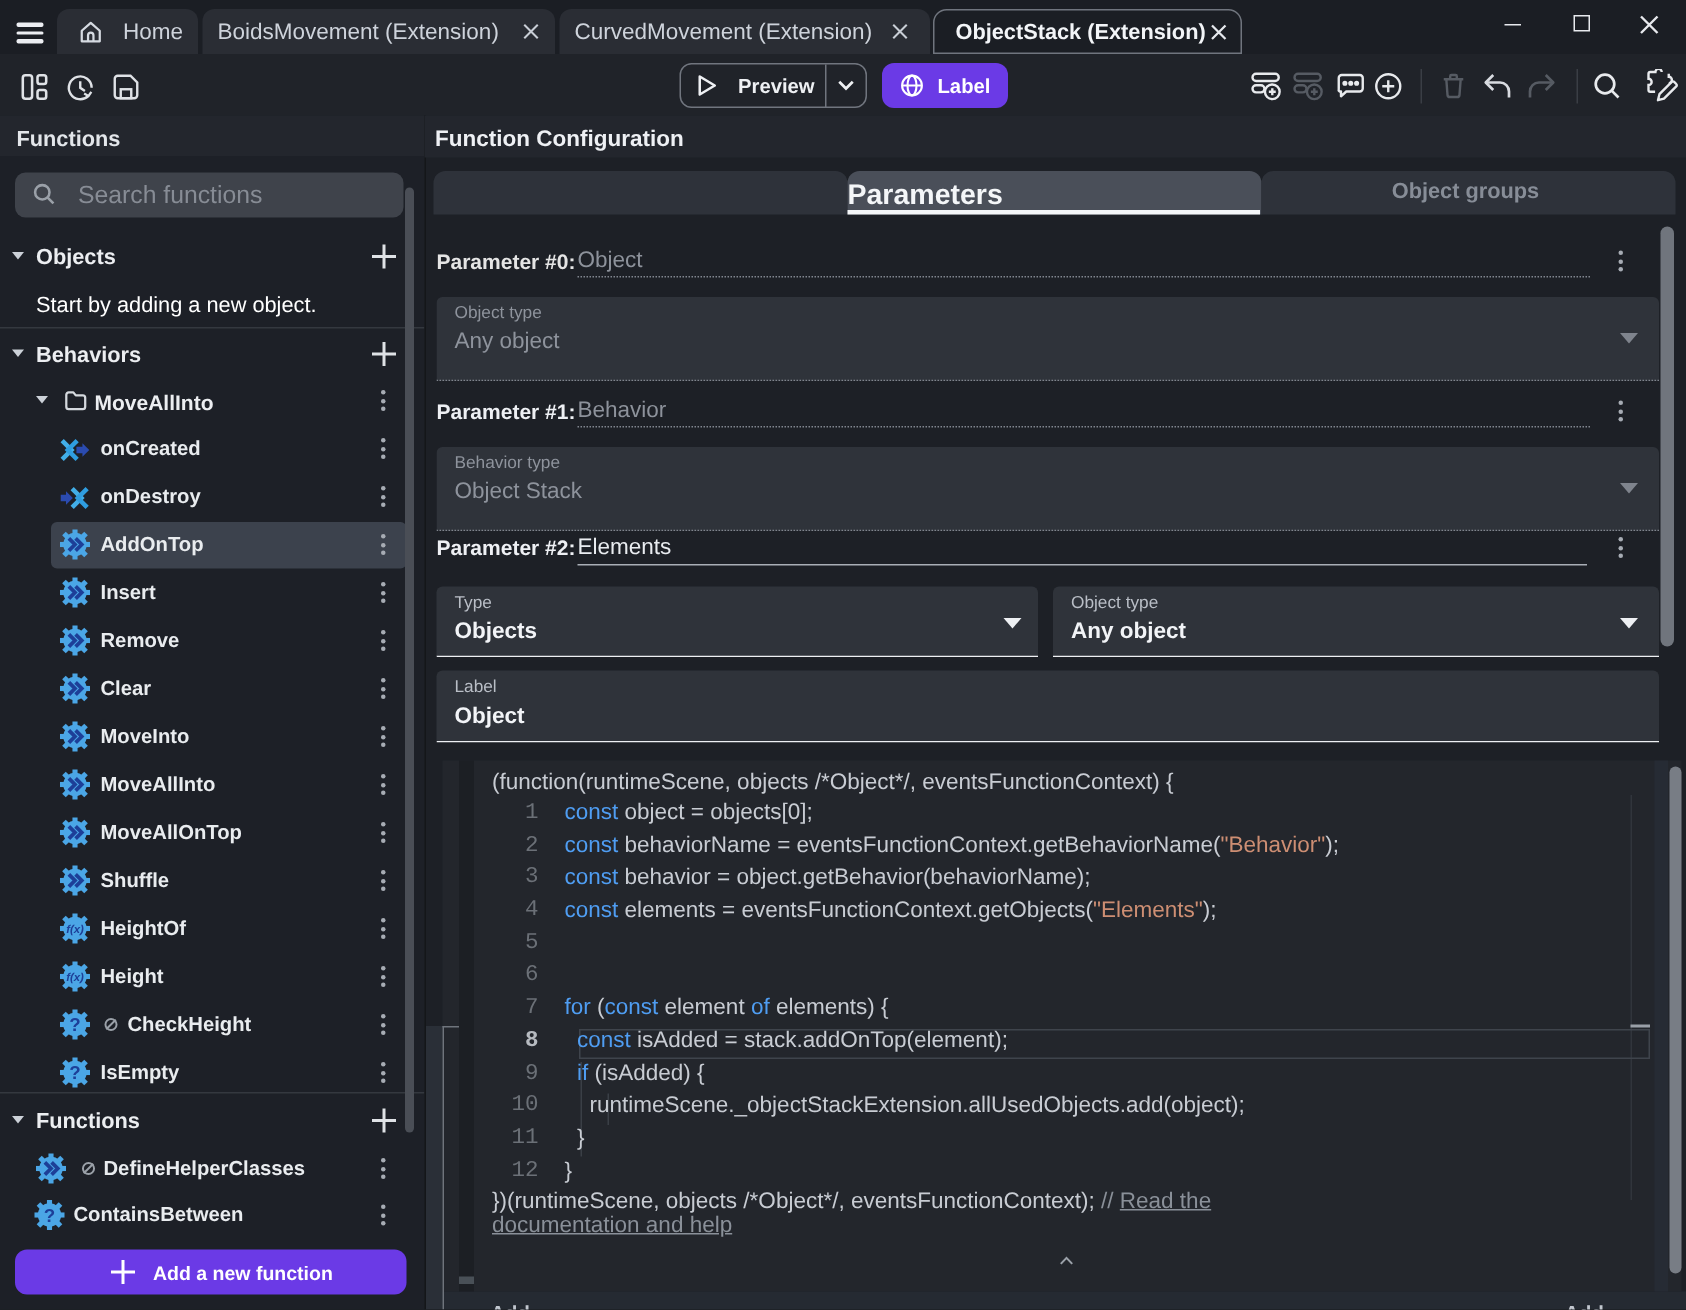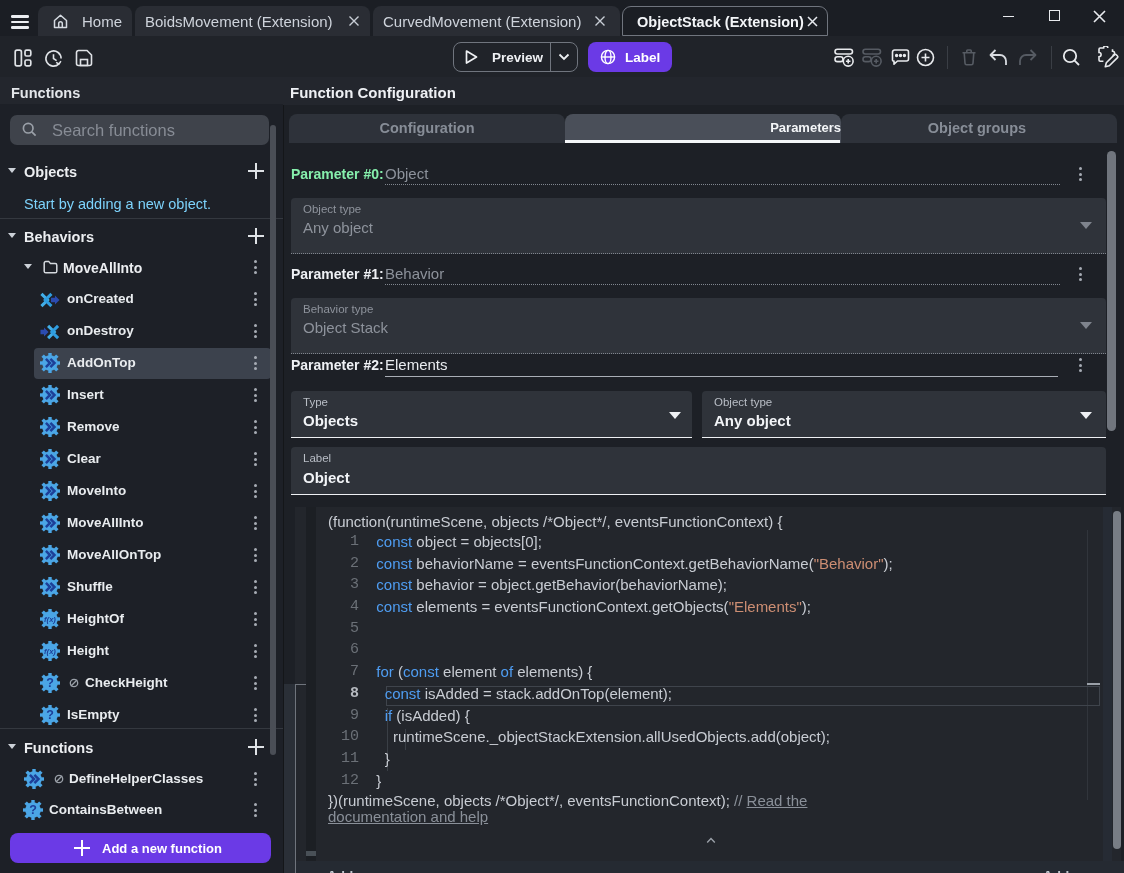--- a/index.html
+++ b/index.html
@@ -135,21 +135,21 @@
 <div class="abs" style="left:11px;top:85px;font-size:14.5px;font-weight:600;color:#e3e6ea">Functions</div>
 <div class="abs" style="left:10px;top:115px;width:259px;height:30px;background:#3f434b;border-radius:7px"></div>
 <svg class="abs" style="left:22px;top:122px" width="15" height="15" viewBox="0 0 15 15" fill="none" stroke="#9aa0a8" stroke-width="1.7">
       <circle cx="6.2" cy="6.2" r="4.8"></circle>
       <path d="M9.8 9.8 L13.6 13.6"></path>
     </svg>
 <div class="abs" style="left:52px;top:120.5px;font-size:16.5px;color:#878c95">Search functions</div>
 <div class="abs caret-d" style="left:8px;top:168px"></div>
 <div class="abs" style="left:24px;top:164px;font-size:14.5px;font-weight:bold;color:#eceef1">Objects</div>
 <div class="abs plus" style="left:248px;top:163px;width:16px;height:16px"></div>
-<div class="abs" style="left:24px;top:196px;font-size:14.5px;color:#7dd3fc">Start by adding a new object.</div>
+<div class="abs" style="left:24px;top:196px;font-size:14.5px;color:#ffffff">Start by adding a new object.</div>
 <div class="abs" style="left:0;top:218px;width:283px;height:1px;background:#34383f"></div>
 <div class="abs caret-d" style="left:8px;top:233px"></div>
 <div class="abs" style="left:24px;top:229px;font-size:14.5px;font-weight:bold;color:#eceef1">Behaviors</div>
 <div class="abs plus" style="left:248px;top:228px;width:16px;height:16px"></div>
 <div class="abs caret-d" style="left:24px;top:264px"></div>
 <svg class="abs" style="left:43px;top:260px" width="15" height="14" viewBox="0 0 15 14" fill="none" stroke="#d5d9de" stroke-width="1.5">
       <path d="M1.2 3.2 a1.6 1.6 0 0 1 1.6-1.6 h3.1 l1.6 2 h4.7 a1.6 1.6 0 0 1 1.6 1.6 v6 a1.6 1.6 0 0 1 -1.6 1.6 H2.8 a1.6 1.6 0 0 1 -1.6-1.6 Z" stroke-linejoin="round"></path>
     </svg>
 <div class="abs" style="left:63px;top:259.5px;font-size:14px;font-weight:bold;color:#eceef1">MoveAllInto</div>
 <div class="kb" style="left:254px;top:260px">
@@ -450,25 +450,24 @@
       <div class="abs" style="left:6.9px;top:0;width:2.2px;height:16px;background:#fff"></div>
     </div>
 <div class="abs" style="left:102px;top:841px;font-size:13px;font-weight:bold;color:#fff">Add a new function</div>
 <div class="abs" style="left:270px;top:125px;width:5.5px;height:630px;background:#4a4e56;border-radius:3px"></div>
 <div class="abs" style="left:283px;top:77px;width:841px;height:796px;background:#1d2026;border-left:1px solid #141619"></div>
 <div class="abs" style="left:283px;top:77px;width:841px;height:28px;background:#23262d"></div>
 <div class="abs" style="left:290px;top:84px;font-size:15px;font-weight:bold;color:#eef0f4">Function Configuration</div>
 <div class="abs" style="left:289px;top:114px;width:276px;height:29px;background:#2e323a;border-radius:8px 8px 0 0"></div>
 <div class="abs" style="left:565px;top:114px;width:276px;height:29px;background:#4a4f59;border-radius:8px 8px 0 0"></div>
 <div class="abs" style="left:841px;top:114px;width:276px;height:29px;background:#2e323a;border-radius:8px 8px 0 0"></div>
-<div class="abs" style="left:289px;top:120px;width:276px;text-align:center;font-size:14.5px;font-weight:bold;color:#878d97">Configuration</div>
-<div class="abs" style="left:565px;top:120px;width:276px;text-align:right;font-size:13px;font-weight:bold;color:#f4f6f8">Parameters</div>
+<div class="abs" style="left:565px;top:120px;width:276px;text-align:left;font-size:19px;font-weight:bold;color:#f4f6f8">Parameters</div>
 <div class="abs" style="left:841px;top:120px;width:272px;text-align:center;font-size:14.5px;font-weight:bold;color:#878d97">Object groups</div>
 <div class="abs" style="left:565px;top:139.5px;width:275px;height:3.5px;background:#f5f7f9"></div>
-<div class="abs" style="left:291px;top:166px;font-size:14px;font-weight:bold;color:#86efac">Parameter #0:</div>
+<div class="abs" style="left:291px;top:166px;font-size:14px;font-weight:bold;color:#e5e5e5">Parameter #0:</div>
 <div class="abs" style="left:385px;top:164.5px;font-size:15px;color:#8d929b">Object</div>
 <div class="abs" style="left:385px;top:184px;width:675px;height:0;border-bottom:1.6px dotted #81868f"></div>
 <div class="kb" style="left:1079px;top:167px">
       <i></i>
       <i></i>
       <i></i>
     </div>
 <div class="fieldbox" style="left:291px;top:198px;width:815px;height:56px;border-bottom:1px dotted #80858d"></div>
 <div class="flabel" style="left:303px;top:203px">Object type</div>
 <div class="fval" style="left:303px;top:219px">Any object</div>

